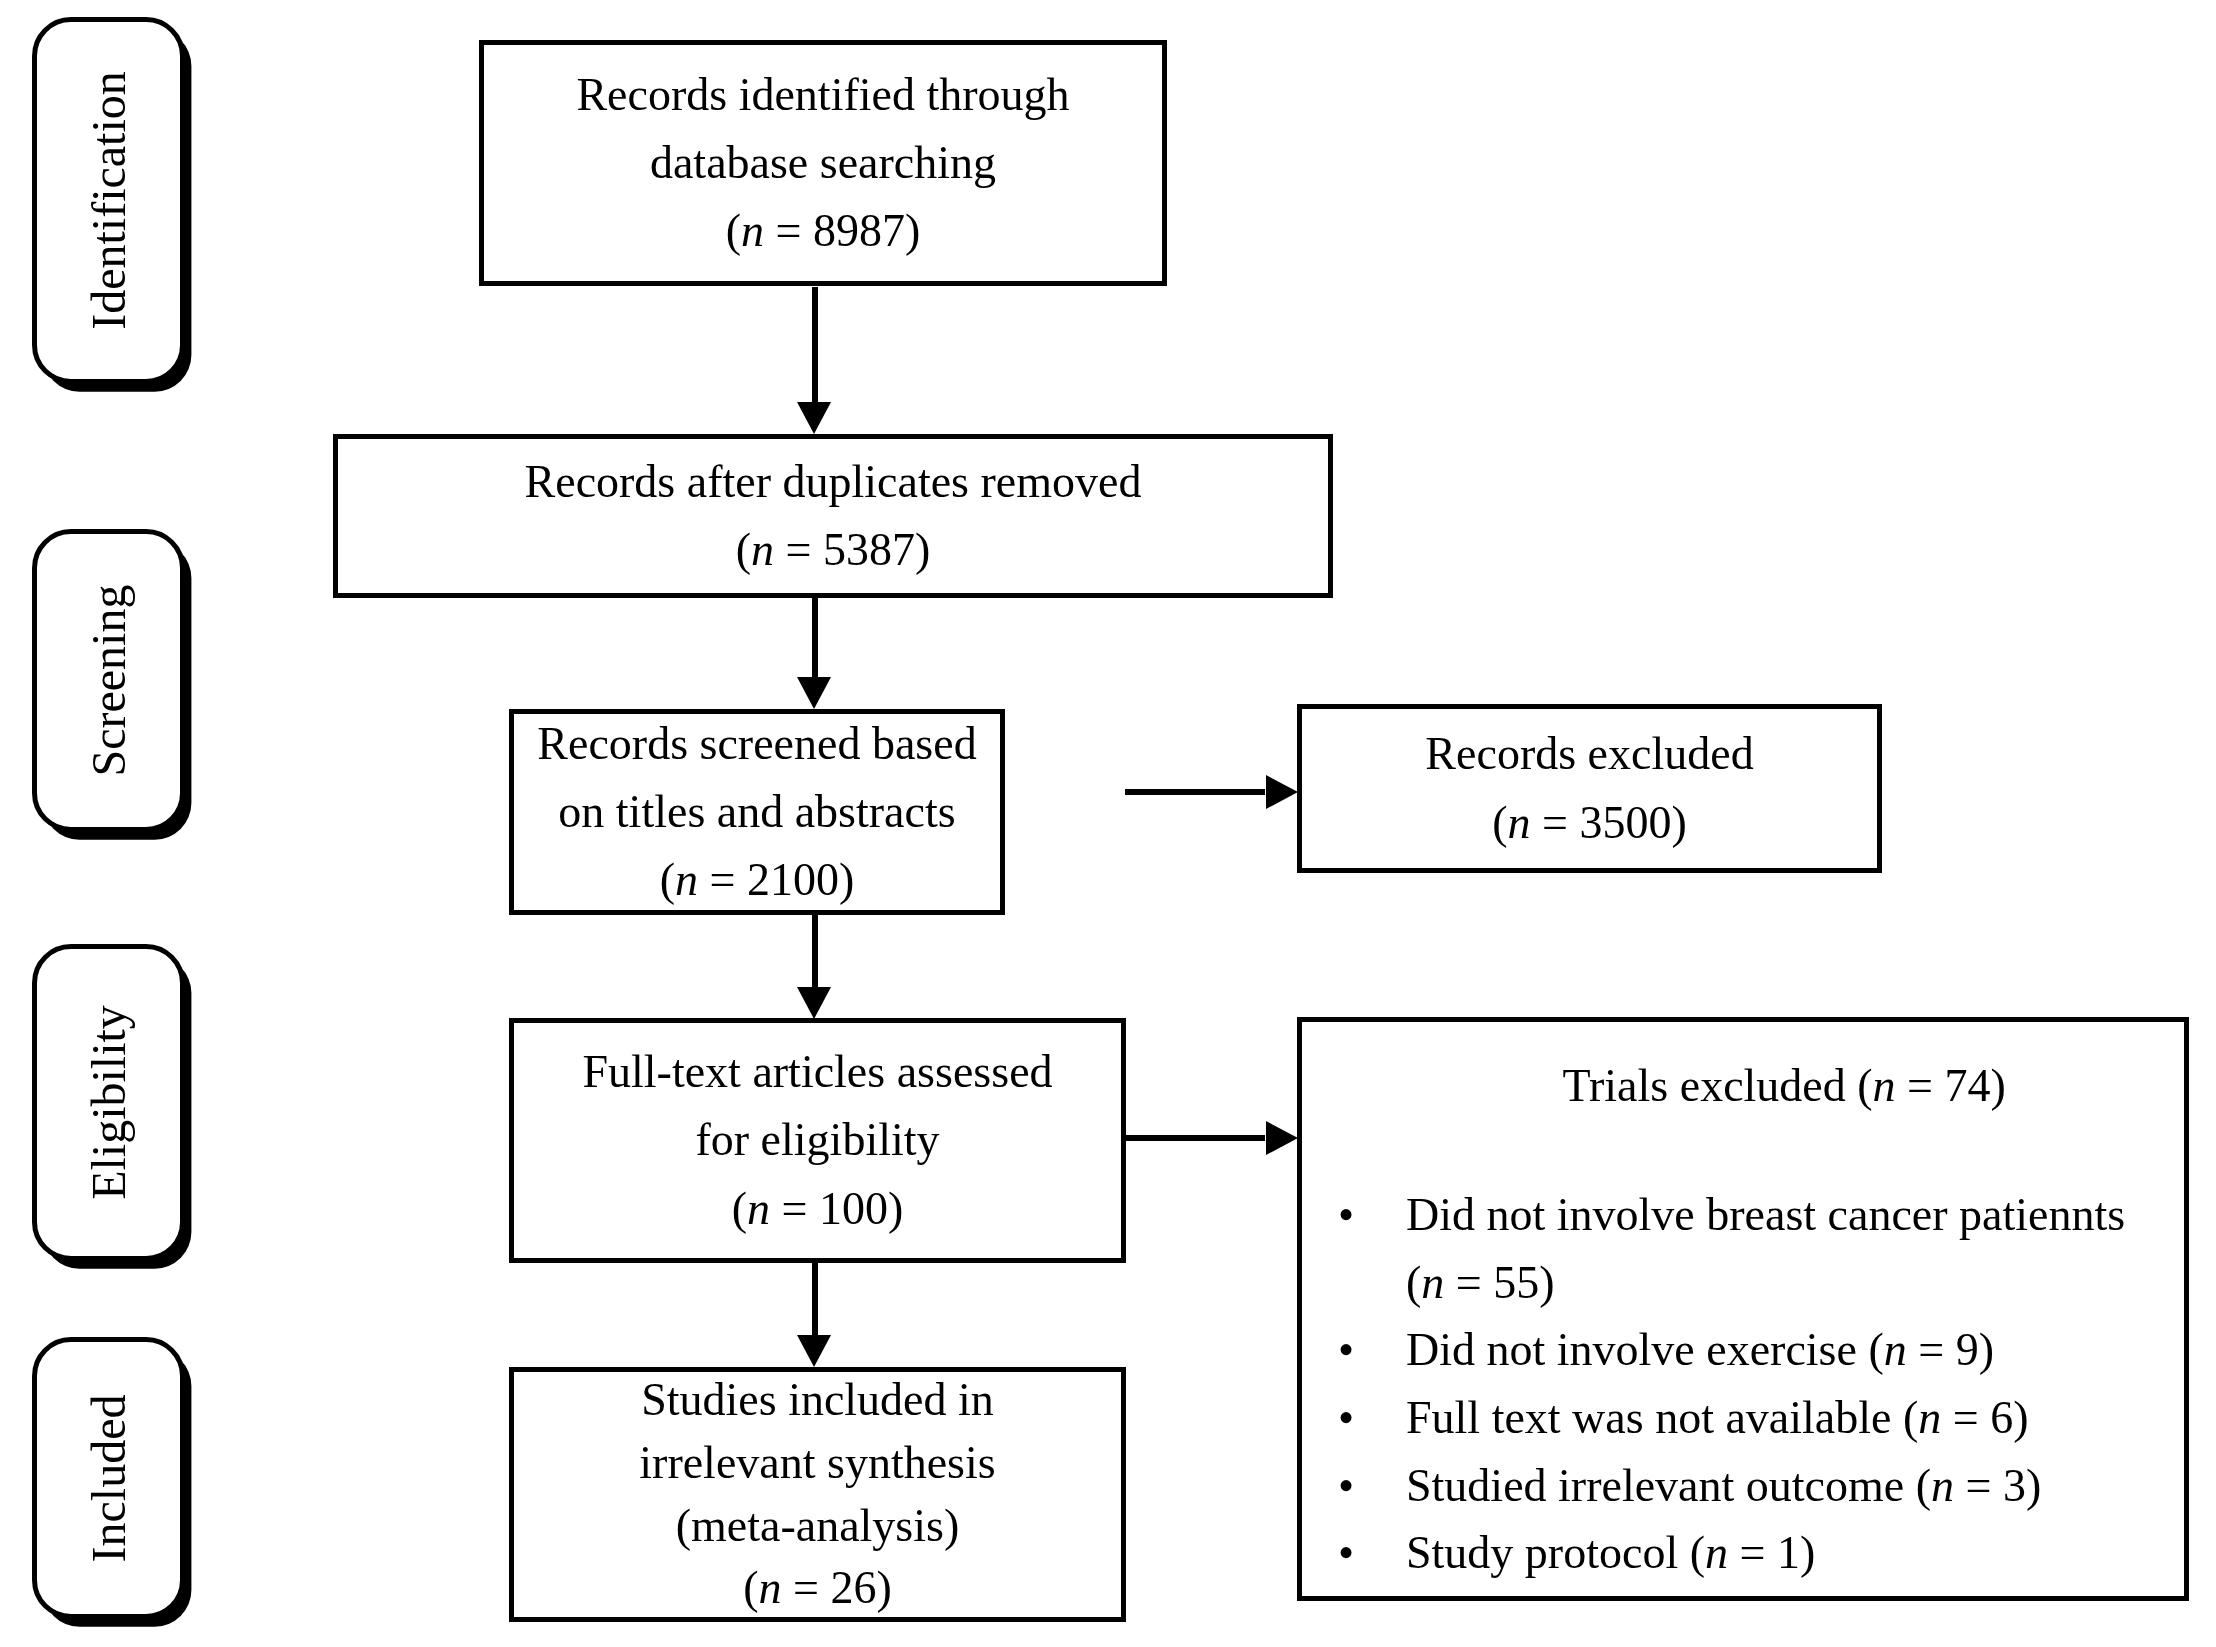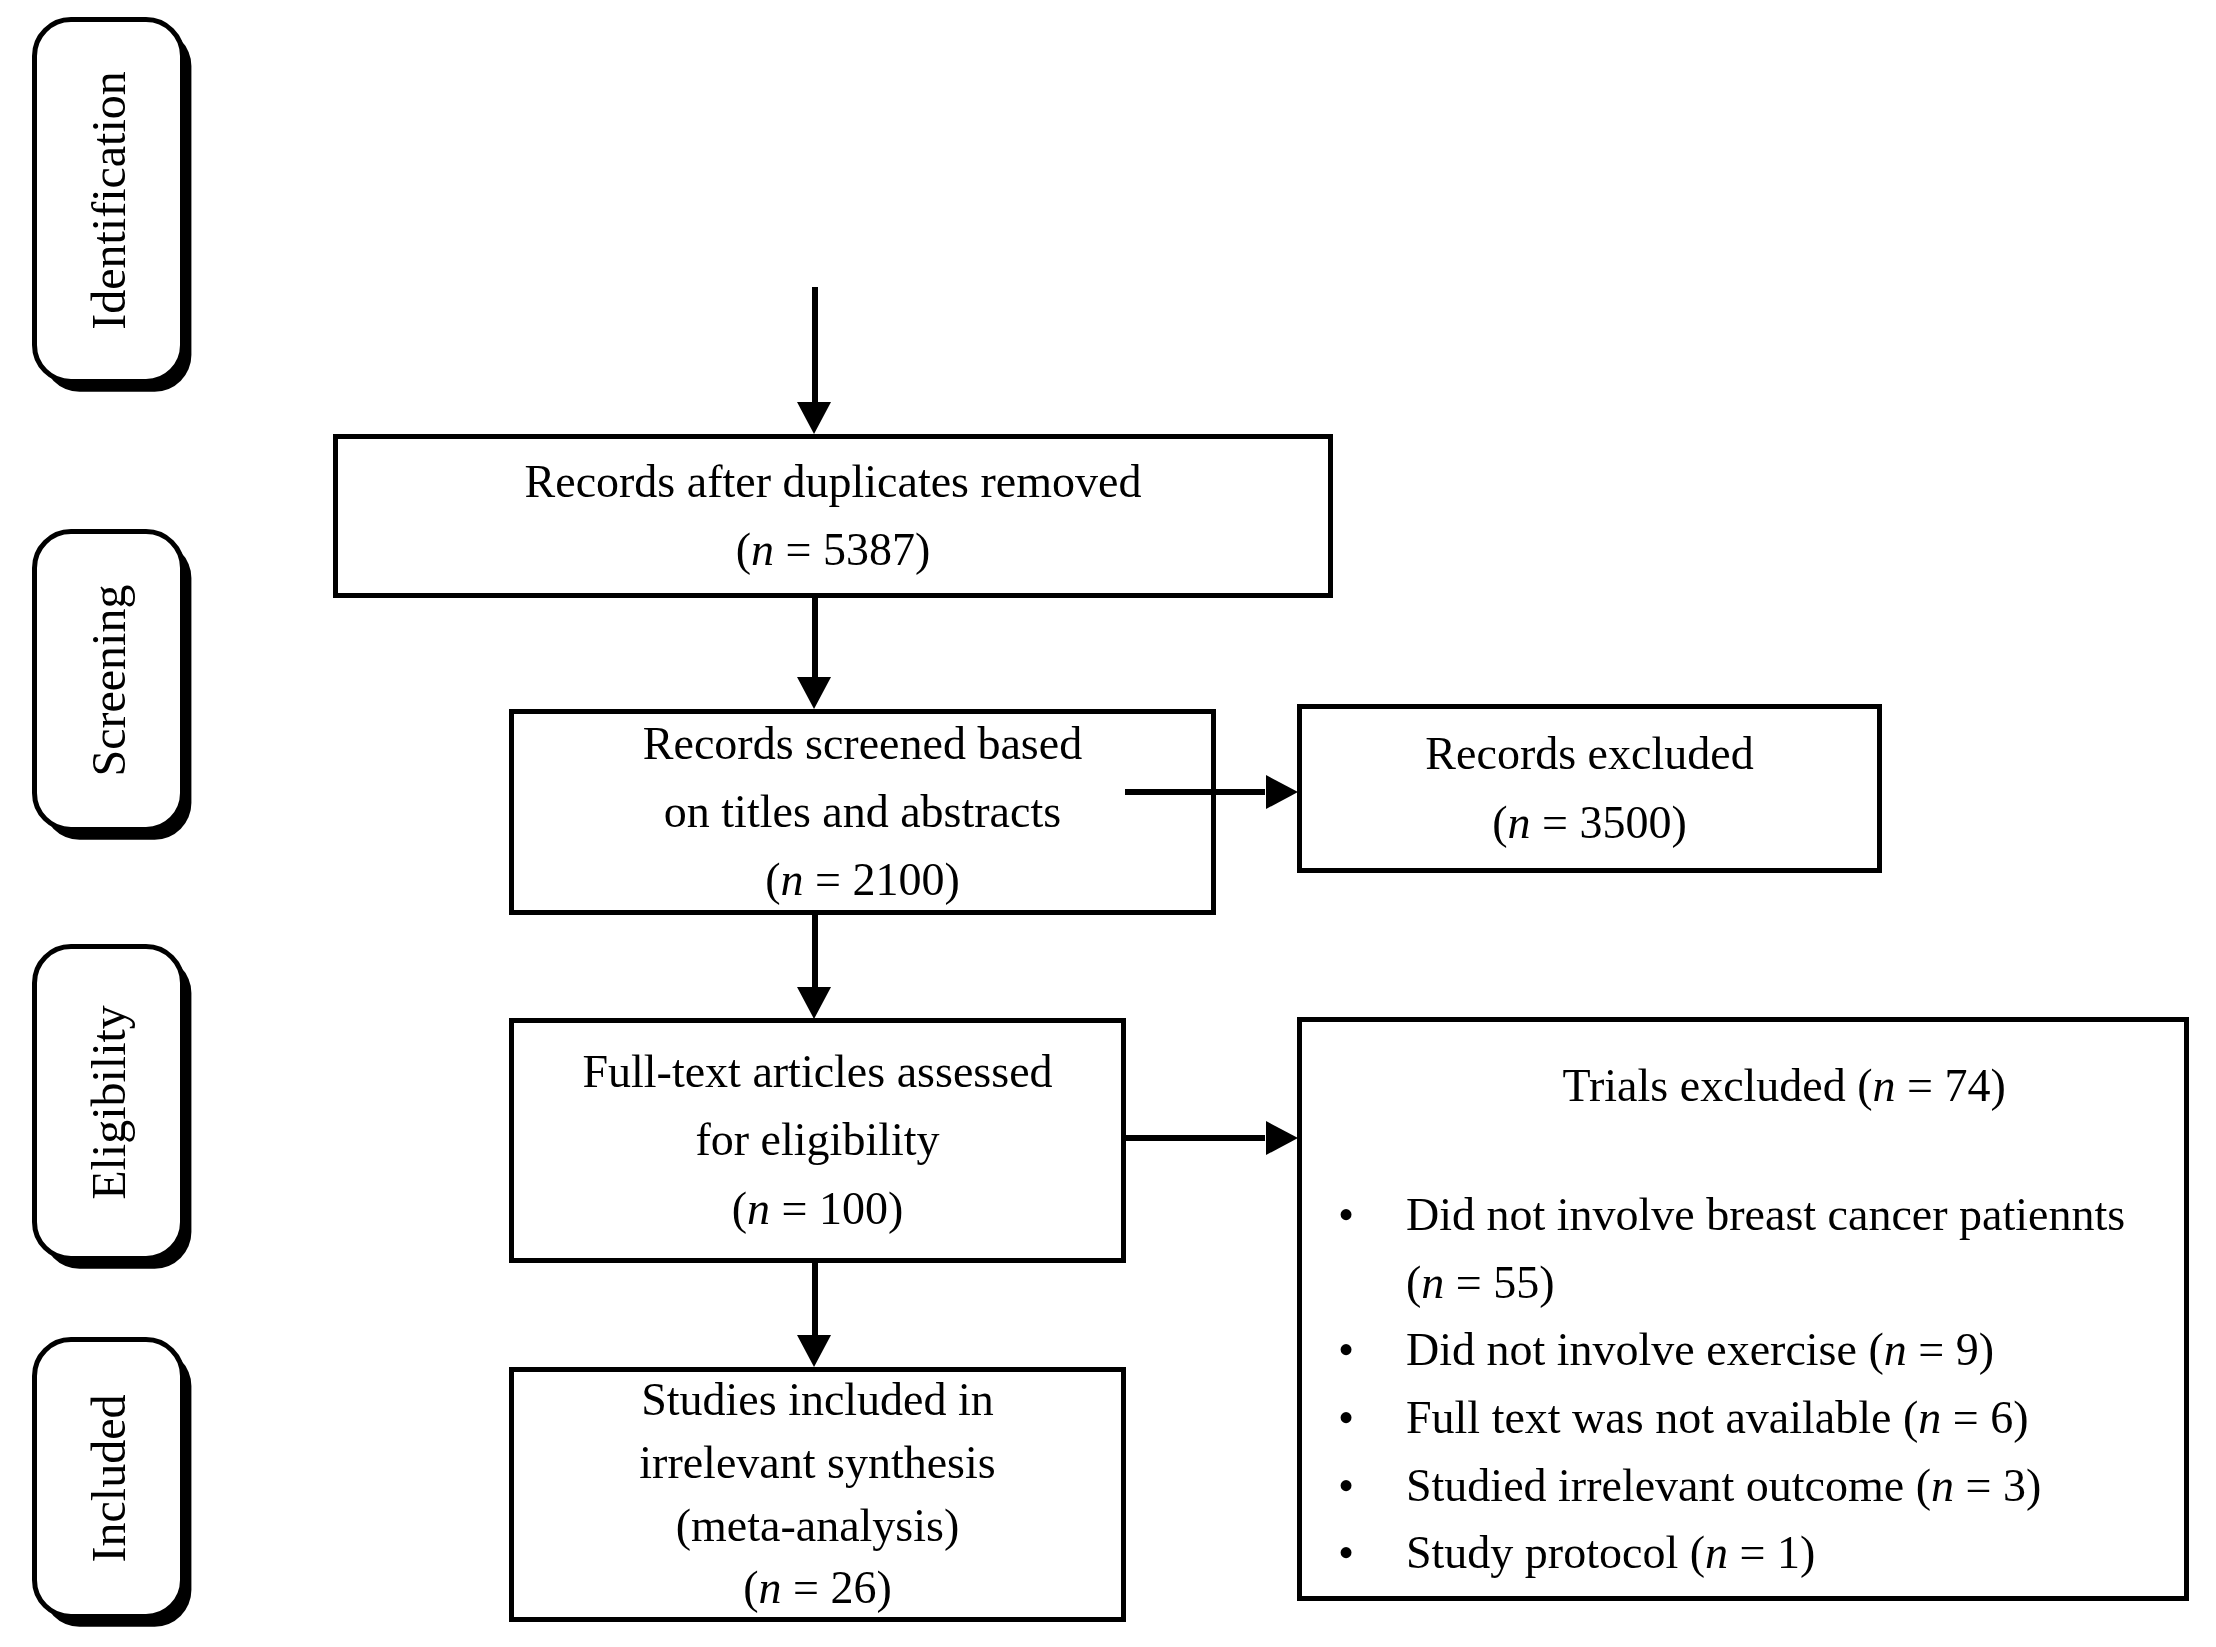--- a/index.html
+++ b/index.html
@@ -95,33 +95,38 @@
   <div class="stage" style="top:529px;height:303px;">
     <span class="stage-label">Screening</span>
   </div>
   <div class="stage" style="top:944px;height:317px;">
     <span class="stage-label">Eligibility</span>
   </div>
   <div class="stage" style="top:1337px;height:282px;">
     <span class="stage-label">Included</span>
   </div>
 
+  <div class="box" style="left:479px;top:40px;width:688px;height:246px;">
+    <div class="bline">Records identified through</div>
+    <div class="bline">database searching</div>
+    <div class="bline"><span class="nw"><span>(</span><i class="nv">n</i><span> = </span><span>8987</span><span>)</span></span></div>
+  </div>
 
   <div class="vline" style="left:812px;top:287px;height:117px;"></div>
   <div class="vhead" style="left:797px;top:402px;"></div>
 
   <div class="box" style="left:333px;top:434px;width:1000px;height:164px;">
     <div class="bline">Records after duplicates removed</div>
     <div class="bline"><span class="nw"><span>(</span><i class="nv">n</i><span> = </span><span>5387</span><span>)</span></span></div>
   </div>
 
   <div class="vline" style="left:812px;top:598px;height:79px;"></div>
   <div class="vhead" style="left:797px;top:677px;"></div>
 
-  <div class="box" style="left:509px;top:709px;width:707px;height:206px;">
+  <div class="box" style="left:509px;top:709px;width:496px;height:206px;">
     <div class="bline">Records screened based</div>
     <div class="bline">on titles and abstracts</div>
     <div class="bline"><span class="nw"><span>(</span><i class="nv">n</i><span> = </span><span>2100</span><span>)</span></span></div>
   </div>
 
   <div class="hline" style="left:1125px;top:789px;width:140px;"></div>
   <div class="hhead" style="left:1266px;top:775px;"></div>
 
   <div class="box" style="left:1297px;top:704px;width:585px;height:169px;">
     <div class="bline">Records excluded</div>

